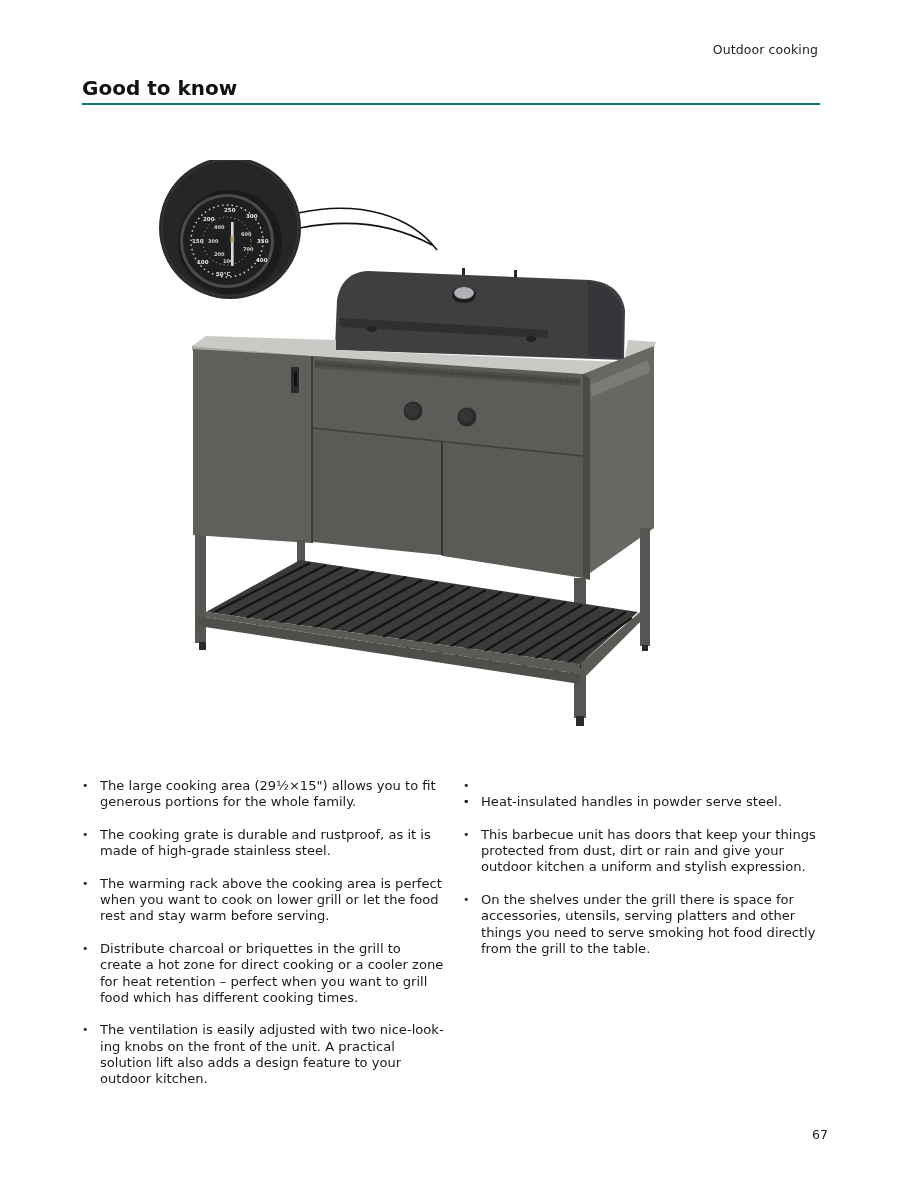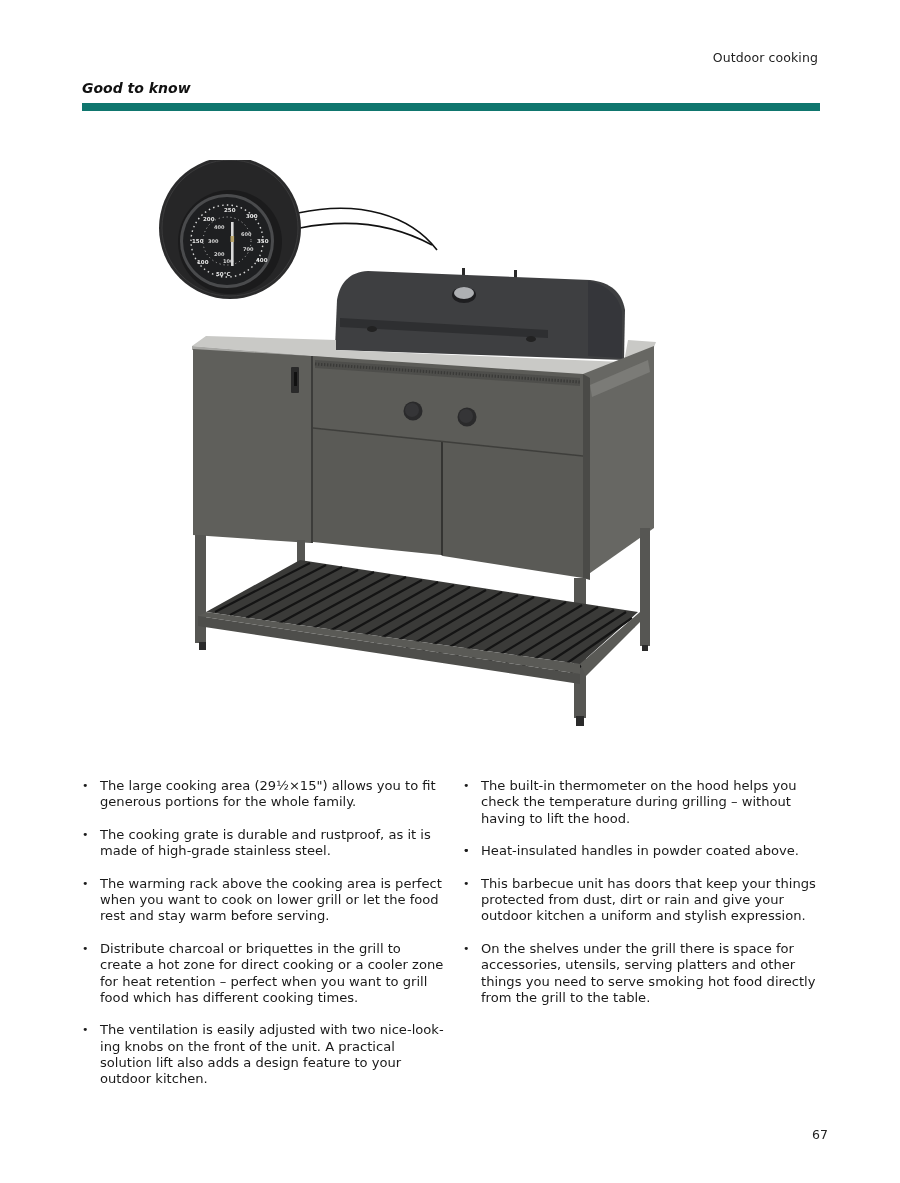--- a/index.html
+++ b/index.html
@@ -9,38 +9,37 @@
       background: #ffffff;
       overflow: hidden;
     }
     body {
       position: relative;
       font-family: "DejaVu Sans", "Liberation Sans", sans-serif;
       color: #111111;
     }
     .running-header {
       position: absolute;
-      top: 50px;
+      top: 42px;
       right: 82px;
       font-size: 12.5px;
       color: #222222;
       letter-spacing: 0.1px;
     }
     .section-title {
       position: absolute;
       top: 77px;
       left: 82px;
       width: 738px;
-      font-size: 14px;
+      font-size: 20px;
       font-weight: bold;
       color: #111111;
       padding-bottom: 3px;
-      border-bottom: 8px solid #0f766e;
+      border-bottom: 2px solid #0f766e;
       line-height: 23px;
-      font-style: italic;
     }
     .product-figure {
       position: absolute;
       top: 160px;
       left: 155px;
       width: 520px;
       height: 580px;
     }
     .product-figure svg { display: block; }
     .bullet-col {
@@ -230,28 +229,27 @@
   </li>
   <li class="bullet-item">
     <span class="bullet-dot">•</span>
     <span>The ventilation is easily adjusted with two nice-look­ing knobs on the front of the unit. A practical solution lift also adds a design feature to your outdoor kitchen.</span>
   </li>
 </ul>
 
 <ul class="bullet-col right">
   <li class="bullet-item">
     <span class="bullet-dot">•</span>
-    <span>The built-in thermometer on the hood helps you check the temperature during grilling – without having to lift the hood.</span>
-  </li>
-  <li class="bullet-item">
-    <span class="bullet-dot">•</span>
-  </li>
-  <li class="bullet-item">
-    <span class="bullet-dot">•</span>
-    <span>Heat-insulated handles in powder coated above.</span>
+  </li>
+  <li class="bullet-item">
+    <span class="bullet-dot">•</span>
+  </li>
+  <li class="bullet-item">
+    <span class="bullet-dot">•</span>
+    <span>Heat-insulated handles in powder serve steel.</span>
   </li>
   <li class="bullet-item">
     <span class="bullet-dot">•</span>
     <span>This barbecue unit has doors that keep your things protected from dust, dirt or rain and give your outdoor kitchen a uniform and stylish expression.</span>
   </li>
   <li class="bullet-item">
     <span class="bullet-dot">•</span>
     <span>On the shelves under the grill there is space for accessories, utensils, serving platters and other things you need to serve smoking hot food directly from the grill to the table.</span>
   </li>
 </ul>

